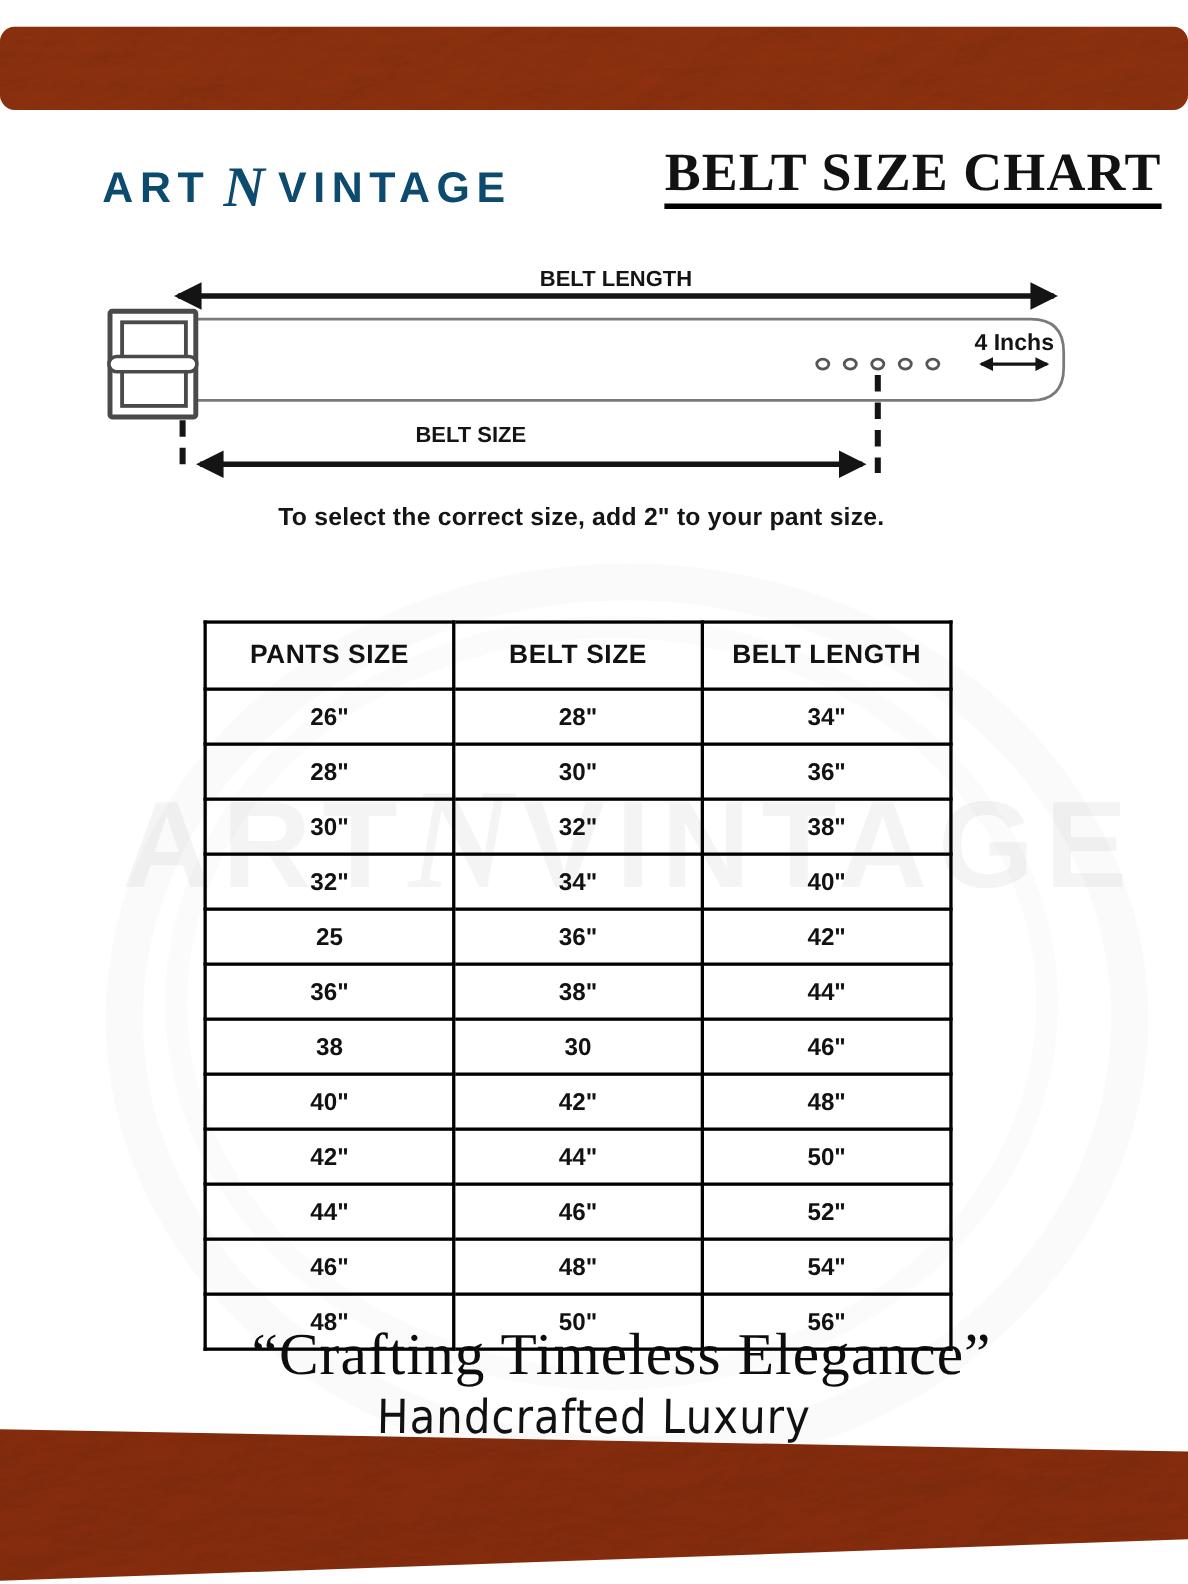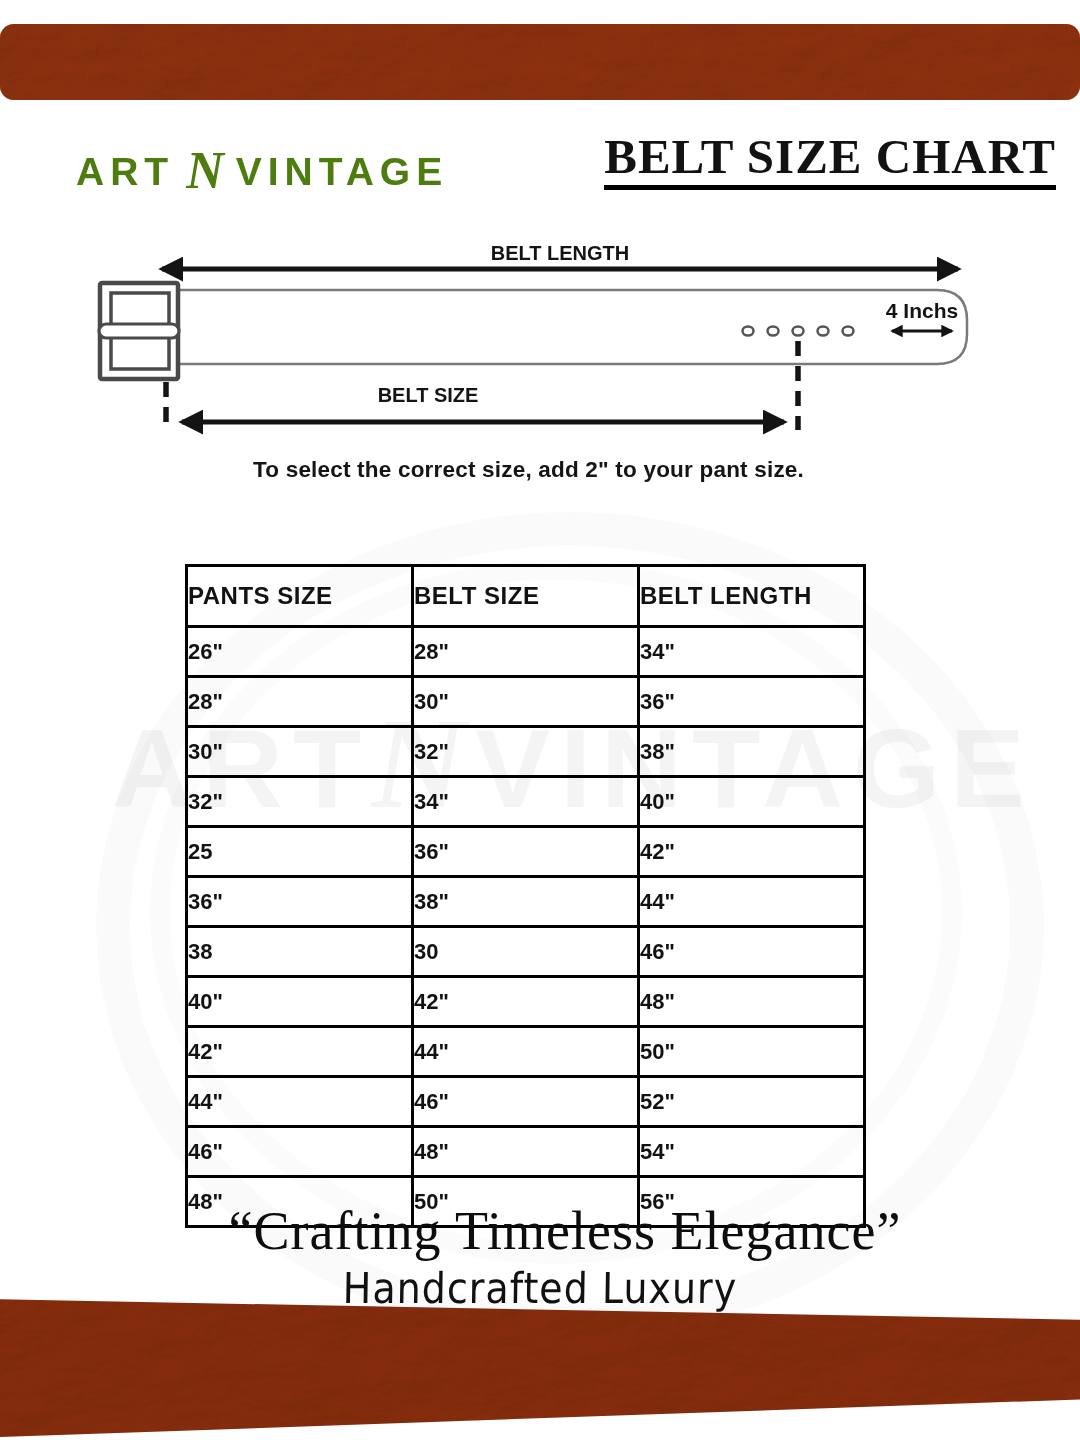--- a/index.html
+++ b/index.html
@@ -8,40 +8,40 @@
     background:#ffffff;font-family:"Liberation Sans",sans-serif;color:#121212;
   }
   
   .leather-band{position:absolute;left:0;width:1080px;overflow:hidden;z-index:5;}
   .leather-band.top{top:24px;height:76px;border-radius:14px;
     box-shadow:inset 0 -10px 16px rgba(70,25,0,.28), inset 0 6px 10px rgba(255,230,200,.18);}
   .leather-band.bottom{top:1295px;height:145px;
     clip-path:polygon(0% 3%,100% 17%,100% 72%,0% 98%);}
   .leather-band svg{position:absolute;inset:0;width:100%;height:100%;display:block;}
   
-  .logo{position:absolute;left:76px;top:138px;z-index:2;
-    font-size:39px;font-weight:bold;letter-spacing:6px;color:#4d7c0f;white-space:nowrap;}
+  .logo{position:absolute;left:93px;top:138px;z-index:2;
+    font-size:39px;font-weight:bold;letter-spacing:6px;color:#0c4a6e;white-space:nowrap;}
   .logo .script-n{font-family:"Liberation Serif",serif;font-style:italic;font-weight:600;
     font-size:52px;margin:0 12px;position:relative;top:3px;letter-spacing:0;}
   .page-title{position:absolute;right:24px;top:128px;z-index:2;
     font-family:"Liberation Serif",serif;font-size:49px;font-weight:bold;letter-spacing:1px;
     border-bottom:5px solid #000;padding-bottom:0;white-space:nowrap;}
   
   .diagram{position:absolute;left:0;top:238px;width:1080px;height:200px;z-index:2;}
   .diagram text{font-family:"Liberation Sans",sans-serif;font-weight:bold;fill:#141414;}
   
   .instructions{position:absolute;left:0;top:452px;width:1057px;text-align:center;z-index:2;
     font-size:22.5px;font-weight:bold;line-height:35px;letter-spacing:.2px;color:#151515;}
   
   .size-table-wrap{position:absolute;left:185px;top:564px;width:681px;z-index:2;}
   table.size-table{border-collapse:collapse;width:100%;table-layout:fixed;background:transparent;}
   table.size-table th{height:58px;font-size:24px;font-weight:bold;letter-spacing:.5px;}
   table.size-table td{height:47px;font-size:22px;font-weight:bold;}
   table.size-table th,table.size-table td{
-    border:3px solid #000;text-align:left;vertical-align:middle;padding:0;}
+    border:3px solid #000;text-align:center;vertical-align:middle;padding:0;}
   
   .watermark-text{position:absolute;left:0;top:688px;width:1080px;z-index:1;
     text-align:center;font-size:112px;font-weight:bold;letter-spacing:10px;
     color:rgba(40,40,40,0.05);white-space:nowrap;margin-left:33px;}
   .watermark-text .script-n{font-family:"Liberation Serif",serif;font-style:italic;font-size:130px;}
   .watermark-circle{position:absolute;left:96px;top:512px;width:880px;height:760px;z-index:0;
     border:34px solid rgba(0,0,0,0.018);border-radius:50%;}
   .watermark-circle.inner{left:150px;top:560px;width:772px;height:664px;
     border-width:20px;border-color:rgba(0,0,0,0.014);}
   

